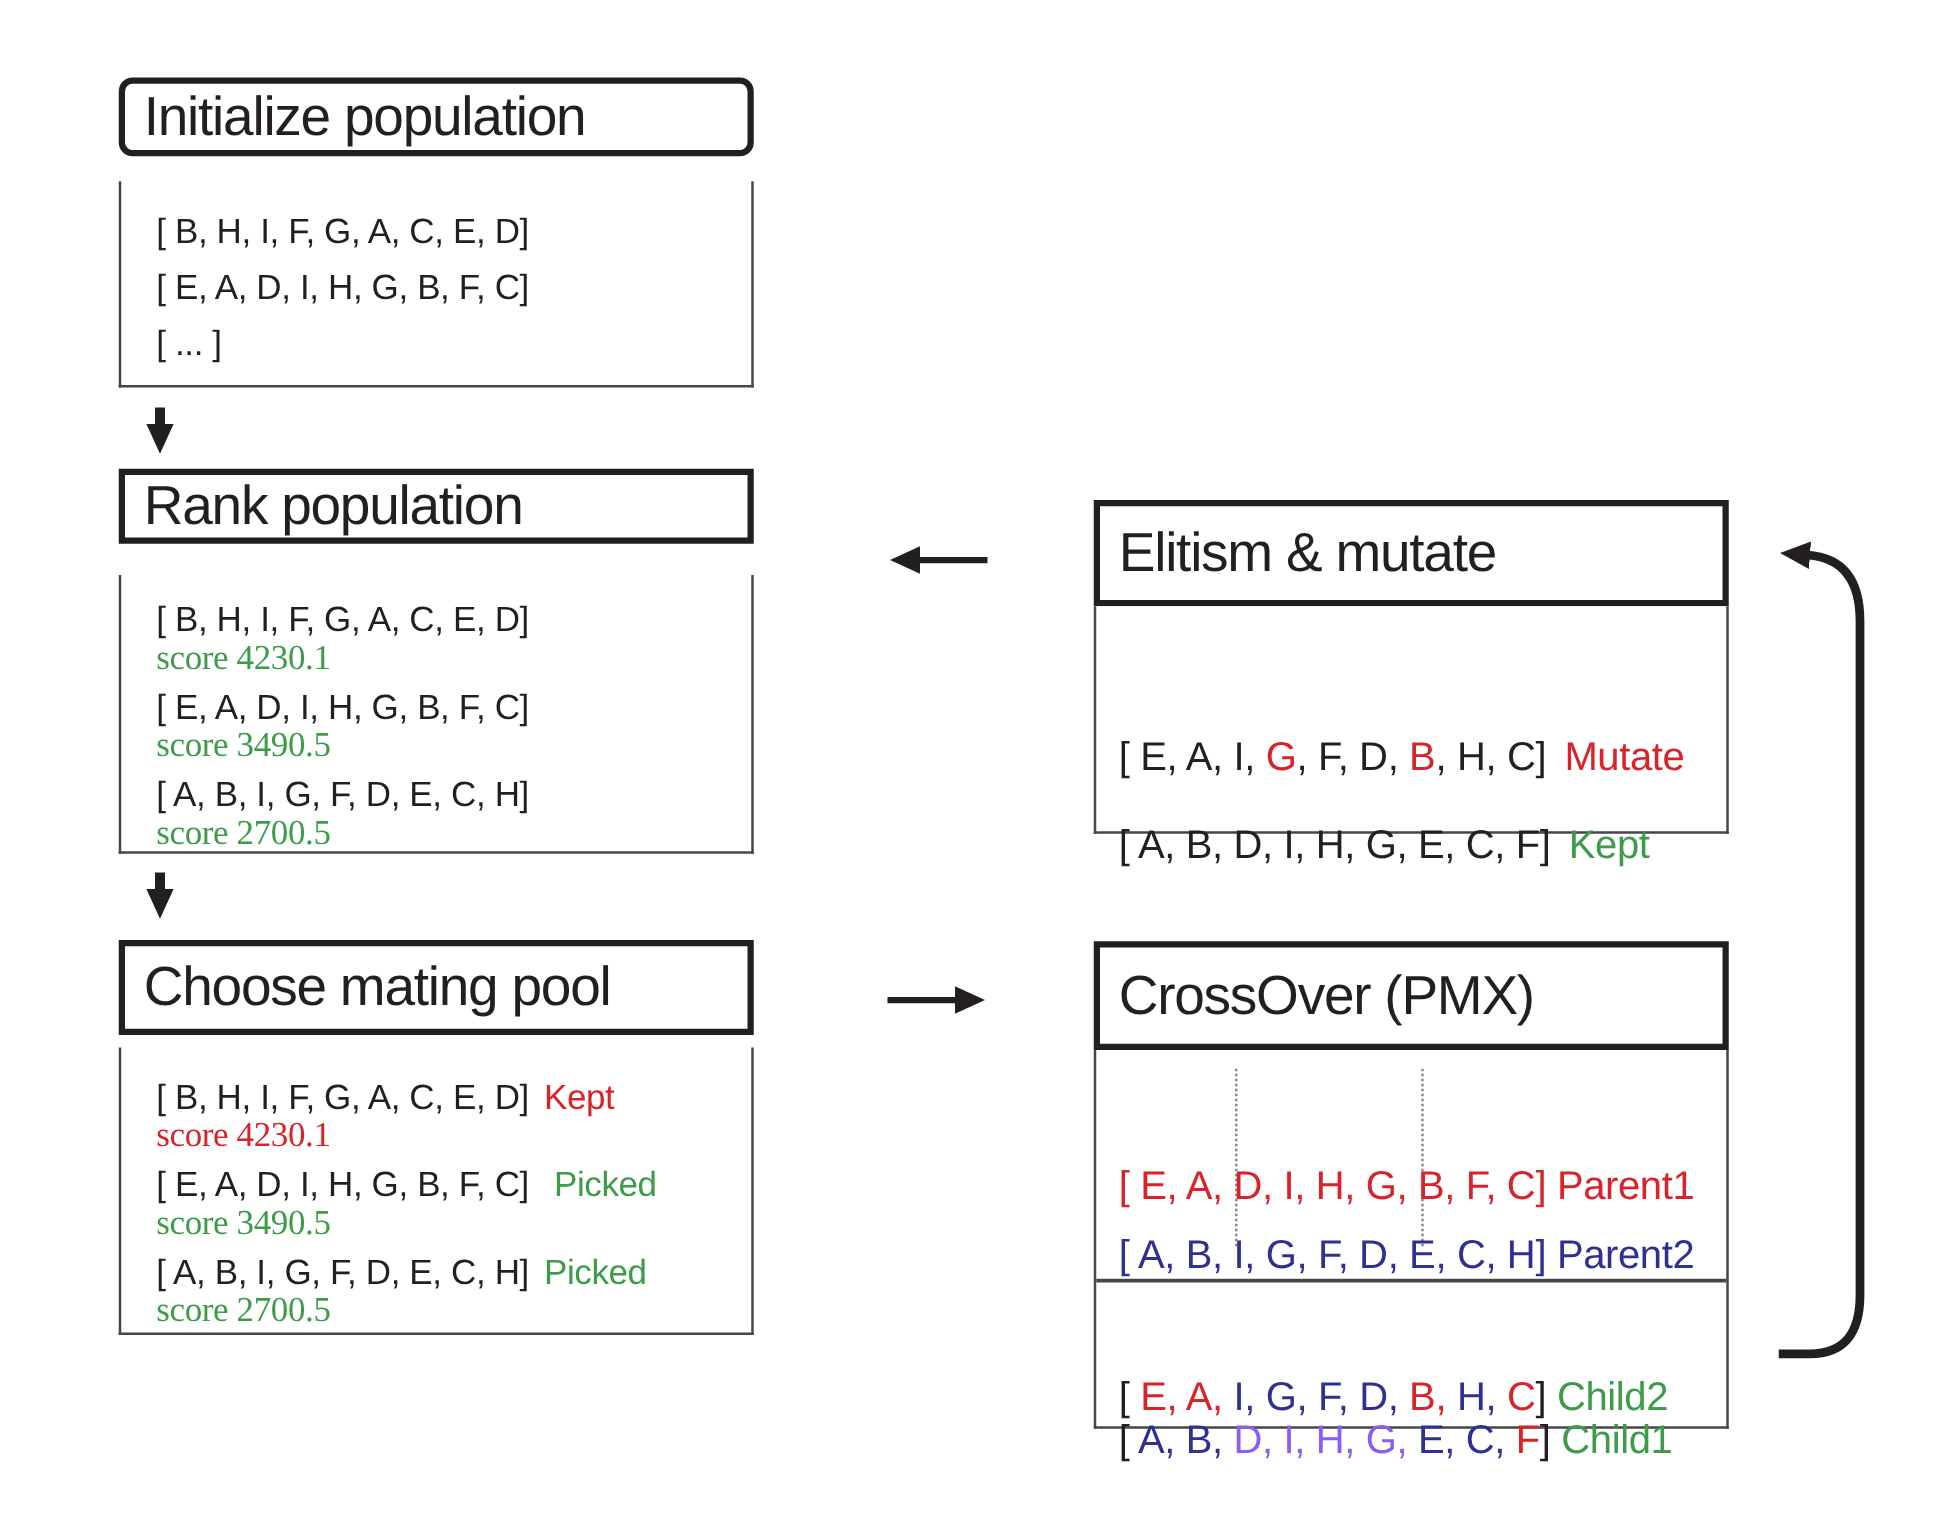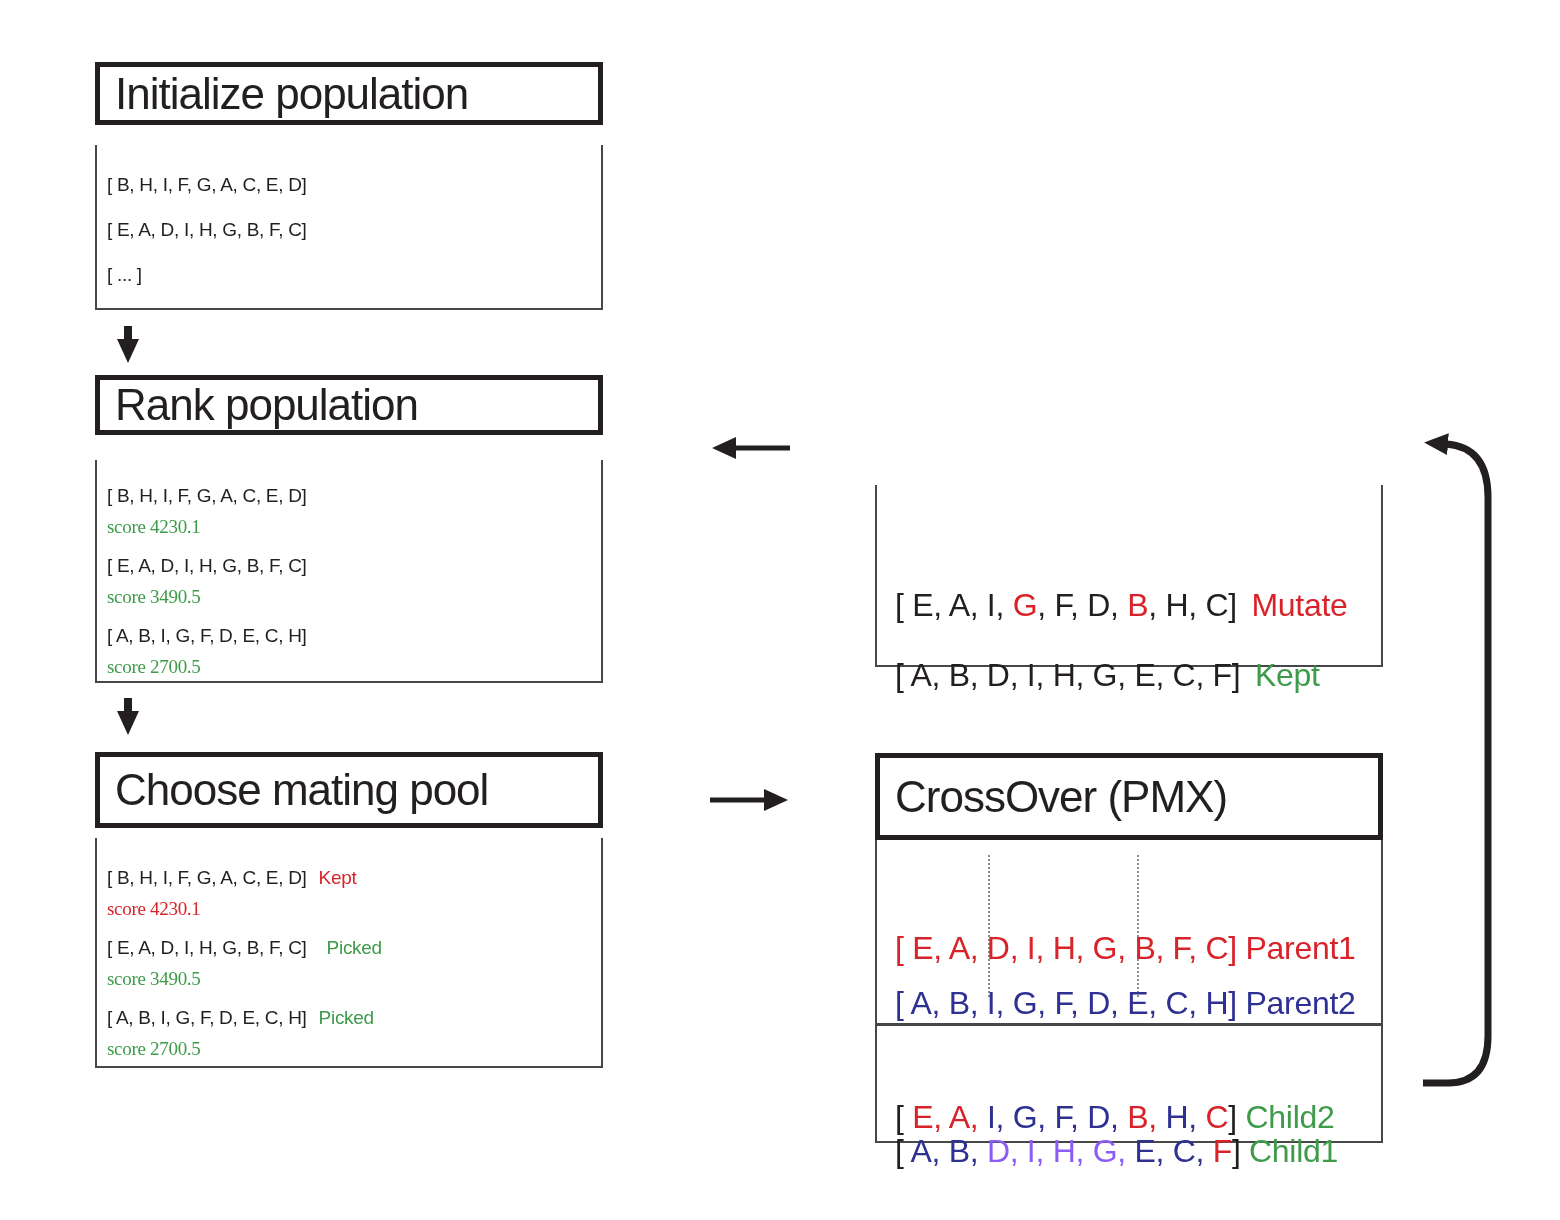--- a/index.html
+++ b/index.html
@@ -9,21 +9,21 @@
   }
   .hdr{
     position:absolute;box-sizing:border-box;border:5px solid #231f20;background:#fff;
     display:flex;align-items:center;padding-left:15px;
     font-size:44px;letter-spacing:-1px;white-space:nowrap;
   }
   .bdy{
     position:absolute;box-sizing:border-box;border:2.5px solid #47474a;border-top:none;
     background:#fff;white-space:nowrap;
   }
-  .bdy-left{font-size:19px;letter-spacing:-0.3px;padding:14px 0 0 10px;}
+  .bdy-left{font-size:28px;letter-spacing:-0.3px;padding:14px 0 0 28px;}
   .init-line{line-height:45px;}
   .pair{margin-bottom:8px;}
   .pair .list{line-height:32px;}
   .pair .score{line-height:30px;font-family:Liberation Serif, serif;}
   .tag{margin-left:12px;}
   .row-abs{position:absolute;left:18px;font-size:32px;letter-spacing:-0.3px;line-height:40px;white-space:nowrap;margin-top:48px;}
   .label{margin-left:6px;}
   .divider{position:absolute;left:0;width:100%;height:2.5px;background:#47474a;}
   .dotline{position:absolute;border-left:2px dotted #8a8a8c;width:0;}
   .overlay{position:absolute;left:0;top:0;width:1560px;height:1220px;pointer-events:none;}
@@ -45,21 +45,21 @@
 
     <path d="M 128 326 L 128 341" fill="none" stroke="#231f20" stroke-width="8" marker-end="url(#ah-black)"></path>
     <path d="M 128 698 L 128 713" fill="none" stroke="#231f20" stroke-width="8" marker-end="url(#ah-black)"></path>
     <path d="M 790 448 L 734 448" fill="none" stroke="#231f20" stroke-width="5" marker-end="url(#ah-black)"></path>
     <path d="M 710 800 L 766 800" fill="none" stroke="#231f20" stroke-width="5" marker-end="url(#ah-black)"></path>
     <path d="M 1423 1083 L 1448 1083 Q 1488 1083 1488 1036 L 1488 497 Q 1488 447 1446 444" fill="none" stroke="#231f20" stroke-width="7" marker-end="url(#ah-black)"></path>
     <path d="M 1034 527 Q 1074 489 1110 513" fill="none" stroke="#d8232a" stroke-width="4" marker-end="url(#ah-red)"></path>
     <path d="M 1118 577 Q 1080 615 1054 594" fill="none" stroke="#d8232a" stroke-width="4" marker-end="url(#ah-red)"></path>
   </svg>
 
-  <div class="hdr" style="left:95px;top:62px;width:508px;height:63px;">
+  <div class="hdr" style="left:95px;top:62px;width:508px;height:63px;border-radius:11px;">
     <span>Initialize population</span>
   </div>
   <div class="bdy bdy-left" style="left:95px;top:145px;width:508px;height:165px;padding-top:17px;">
     <div class="init-line">[ B, H, I, F, G, A, C, E, D]</div>
     <div class="init-line">[ E, A, D, I, H, G, B, F, C]</div>
     <div class="init-line">[ ... ]</div>
   </div>
 
   <div class="hdr" style="left:95px;top:375px;width:508px;height:60px;">
     <span>Rank population</span>
@@ -90,20 +90,23 @@
     <div class="pair">
       <div class="list"><span>[ E, A, D, I, H, G, B, F, C]</span><span class="tag" style="margin-left: 20px; color: rgb(61, 155, 74);">Picked</span></div>
       <div class="score" style="color: rgb(61, 155, 74);">score 3490.5</div>
     </div>
     <div class="pair">
       <div class="list"><span>[ A, B, I, G, F, D, E, C, H]</span><span class="tag" style="color: rgb(61, 155, 74);">Picked</span></div>
       <div class="score" style="color: rgb(61, 155, 74);">score 2700.5</div>
     </div>
   </div>
 
+  <div class="hdr" style="left:875px;top:400px;width:508px;height:85px;">
+    <span>Elitism &amp; mutate</span>
+  </div>
   <div class="bdy" style="left:875px;top:485px;width:508px;height:182px;">
     <div class="row-abs" style="top:52px;">
       <span><span style="color: rgb(35, 31, 32);">[ E, A, I, </span><span style="color: rgb(216, 35, 42);">G</span><span style="color: rgb(35, 31, 32);">, F, D, </span><span style="color: rgb(216, 35, 42);">B</span><span style="color: rgb(35, 31, 32);">, H, C] </span></span><span class="label" style="color: rgb(216, 35, 42);">Mutate</span>
     </div>
     <div class="row-abs" style="top:122px;">
       <span>[ A, B, D, I, H, G, E, C, F] </span><span class="label" style="color: rgb(61, 155, 74);">Kept</span>
     </div>
   </div>
 
   <div class="hdr" style="left:875px;top:753px;width:508px;height:87px;">

